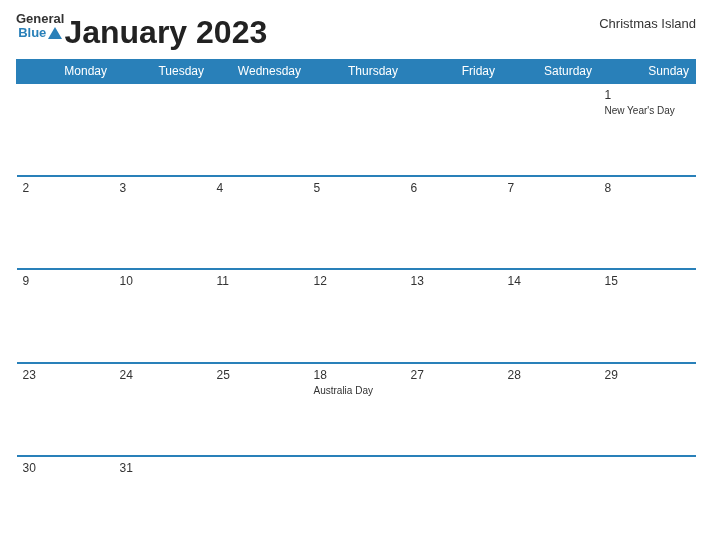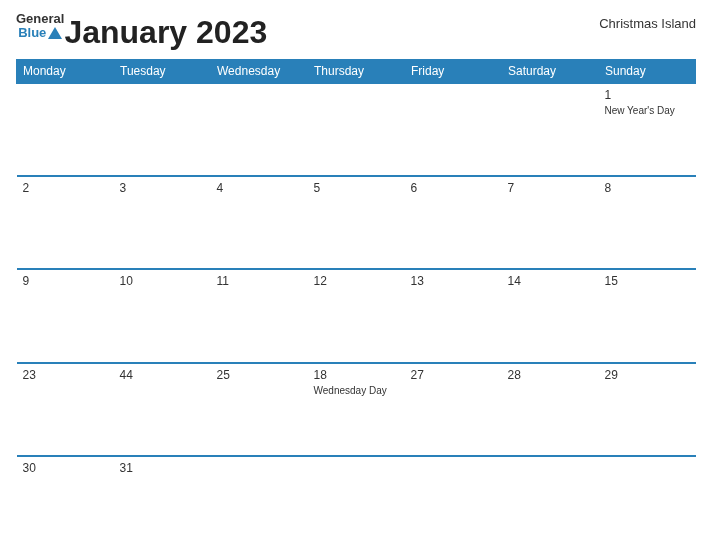--- a/index.html
+++ b/index.html
@@ -66,21 +66,21 @@
       min-width: 100px;
     }
     .calendar-table {
       width: 100%;
       border-collapse: collapse;
       flex: 1;
     }
     .day-header {
       background: #2980b9;
       color: #fff;
-      text-align: left;
+      text-align: right;
       padding: 4px 6px;
       font-size: 12px;
       font-weight: normal;
       border: 1px solid #2980b9;
     }
     .cal-cell {
       vertical-align: top;
       border-top: 2px solid #2980b9;
       padding: 4px 6px;
       font-size: 12px;
@@ -194,28 +194,28 @@
           </td>
           <td class="cal-cell">
             <span class="cell-day">15</span>
           </td>
         </tr>
         <tr>
           <td class="cal-cell">
             <span class="cell-day">23</span>
           </td>
           <td class="cal-cell">
-            <span class="cell-day">44</span>
+            <span class="cell-day">24</span>
           </td>
           <td class="cal-cell">
             <span class="cell-day">25</span>
           </td>
           <td class="cal-cell">
             <span class="cell-day">18</span>
-            <span class="cell-event">Wednesday Day</span>
+            <span class="cell-event">Australia Day</span>
           </td>
           <td class="cal-cell">
             <span class="cell-day">27</span>
           </td>
           <td class="cal-cell">
             <span class="cell-day">28</span>
           </td>
           <td class="cal-cell">
             <span class="cell-day">29</span>
           </td>

